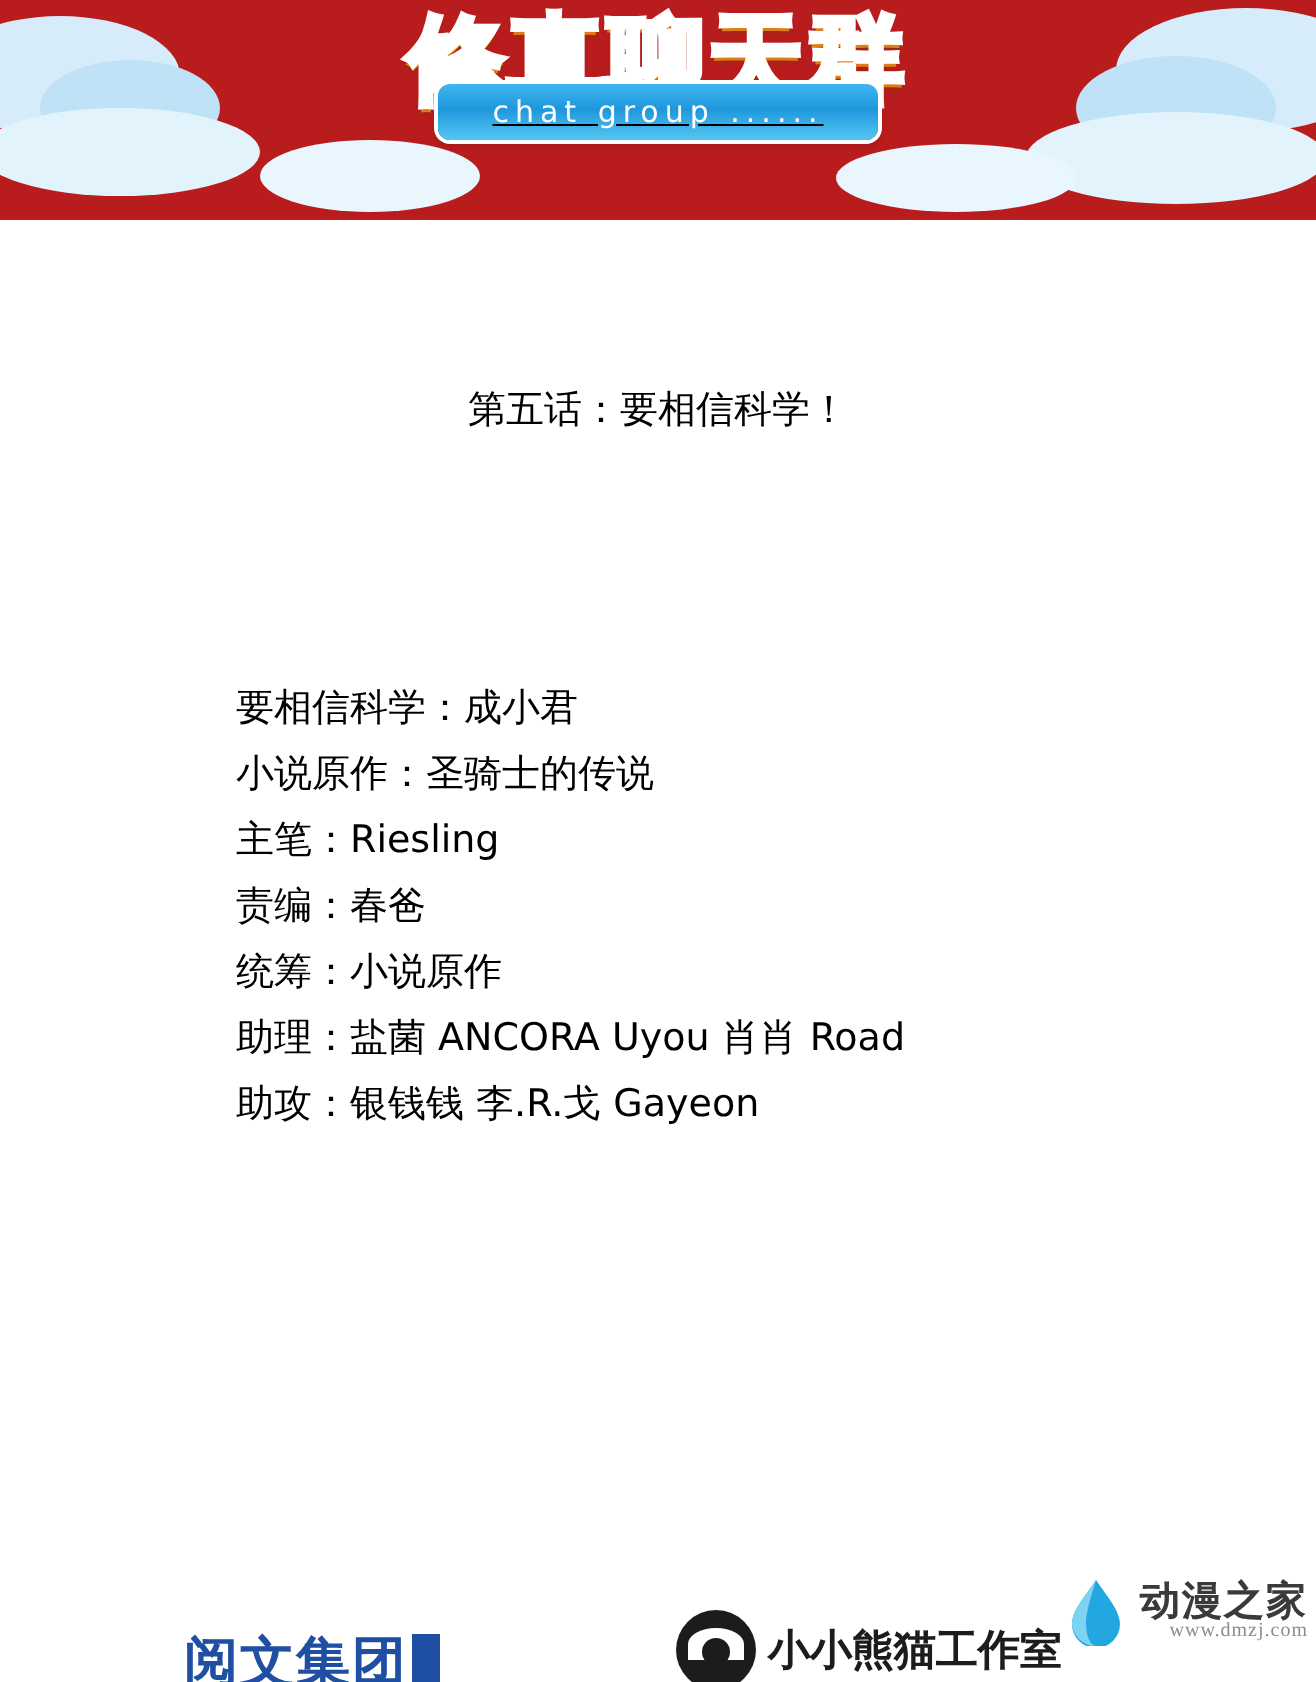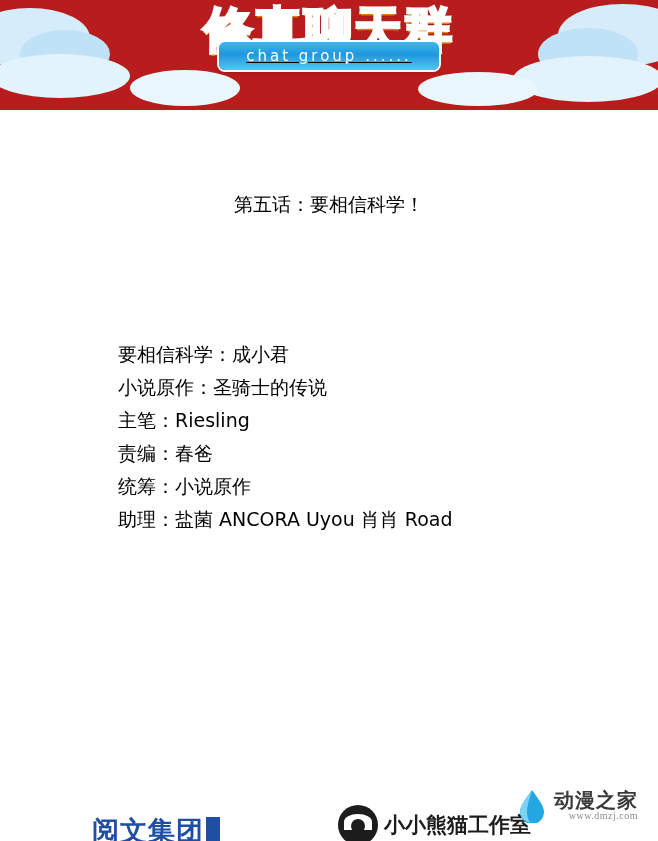--- a/index.html
+++ b/index.html
@@ -168,21 +168,21 @@
   }
   .studio-text {
     font-size: 21px;
     font-weight: bold;
     color: #1c1c1c;
     font-family: "DejaVu Sans", sans-serif;
   }
 
   .watermark {
     position: absolute;
-    right: 20px;
+    right: 4px;
     bottom: 18px;
     display: flex;
     align-items: center;
   }
   .wm-drop {
     width: 30px;
     height: 34px;
     margin-right: 7px;
     position: relative;
   }
@@ -225,20 +225,21 @@
 
 <div class="episode-title">第五话：要相信科学！</div>
 
 <div class="credits">
   <div class="credit-line">要相信科学：成小君</div>
   <div class="credit-line">小说原作：圣骑士的传说</div>
   <div class="credit-line">主笔：Riesling</div>
   <div class="credit-line">责编：春爸</div>
   <div class="credit-line">统筹：小说原作</div>
   <div class="credit-line">助理：盐菌  ANCORA  Uyou  肖肖  Road</div>
+  <div class="credit-line">助攻：银钱钱  李.R.戈  Gayeon</div>
 </div>
 
 <div class="footer">
 
   <div class="logo-yuewen">
     <span>阅文集团</span><span class="blk"></span>
   </div>
 
   <div class="logo-studio">
     <div class="studio-mark"></div>

